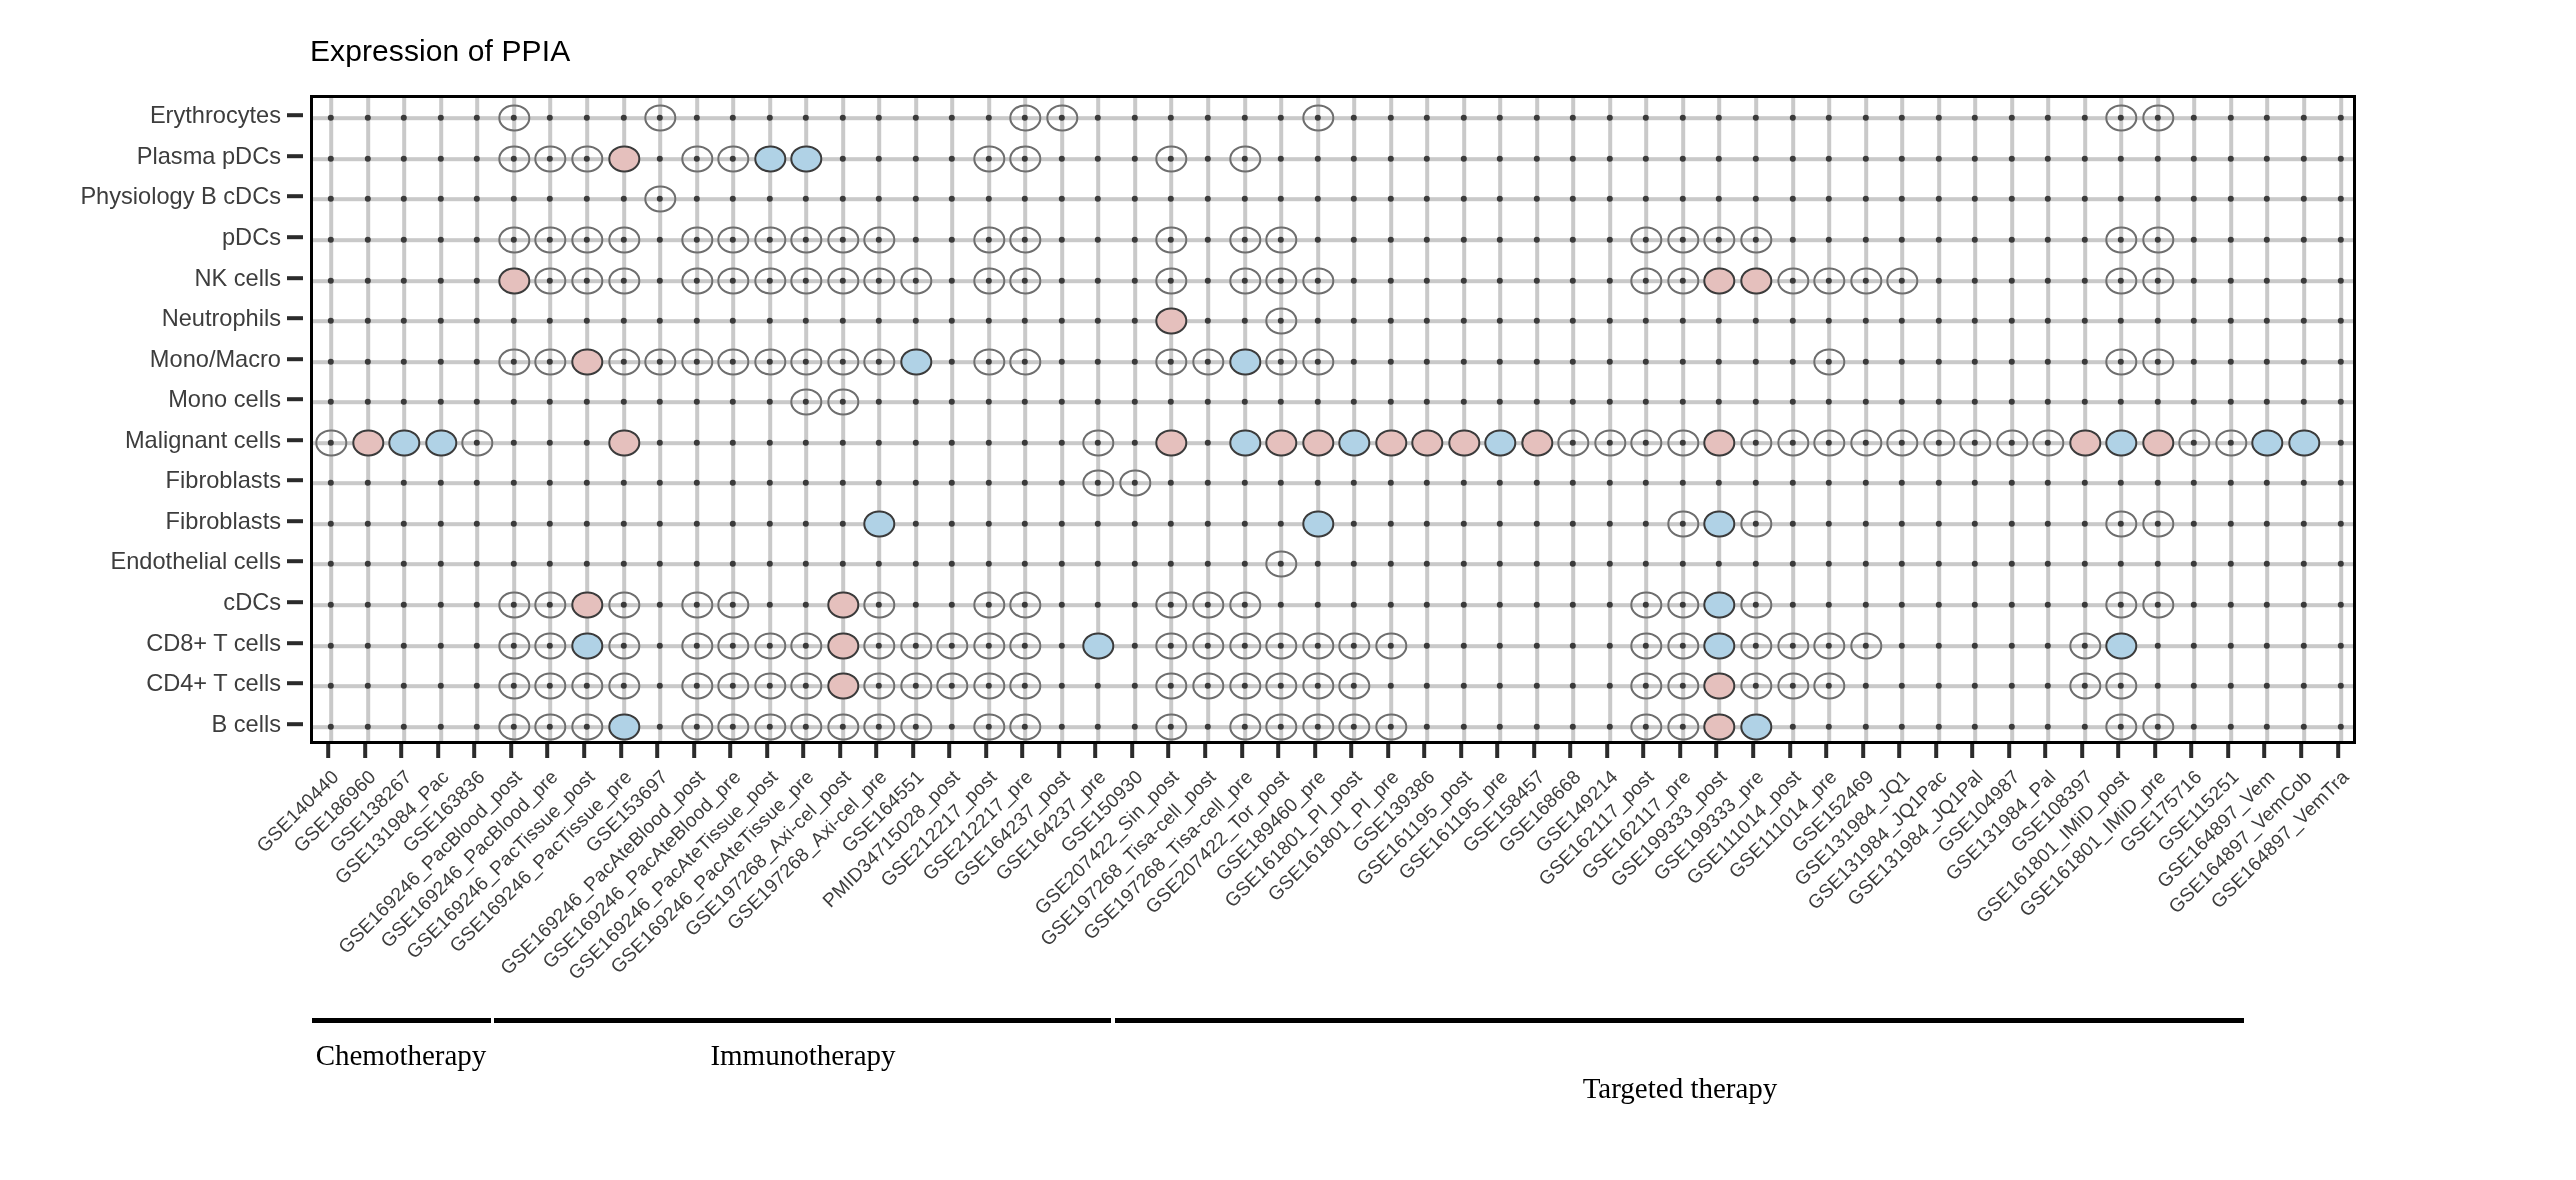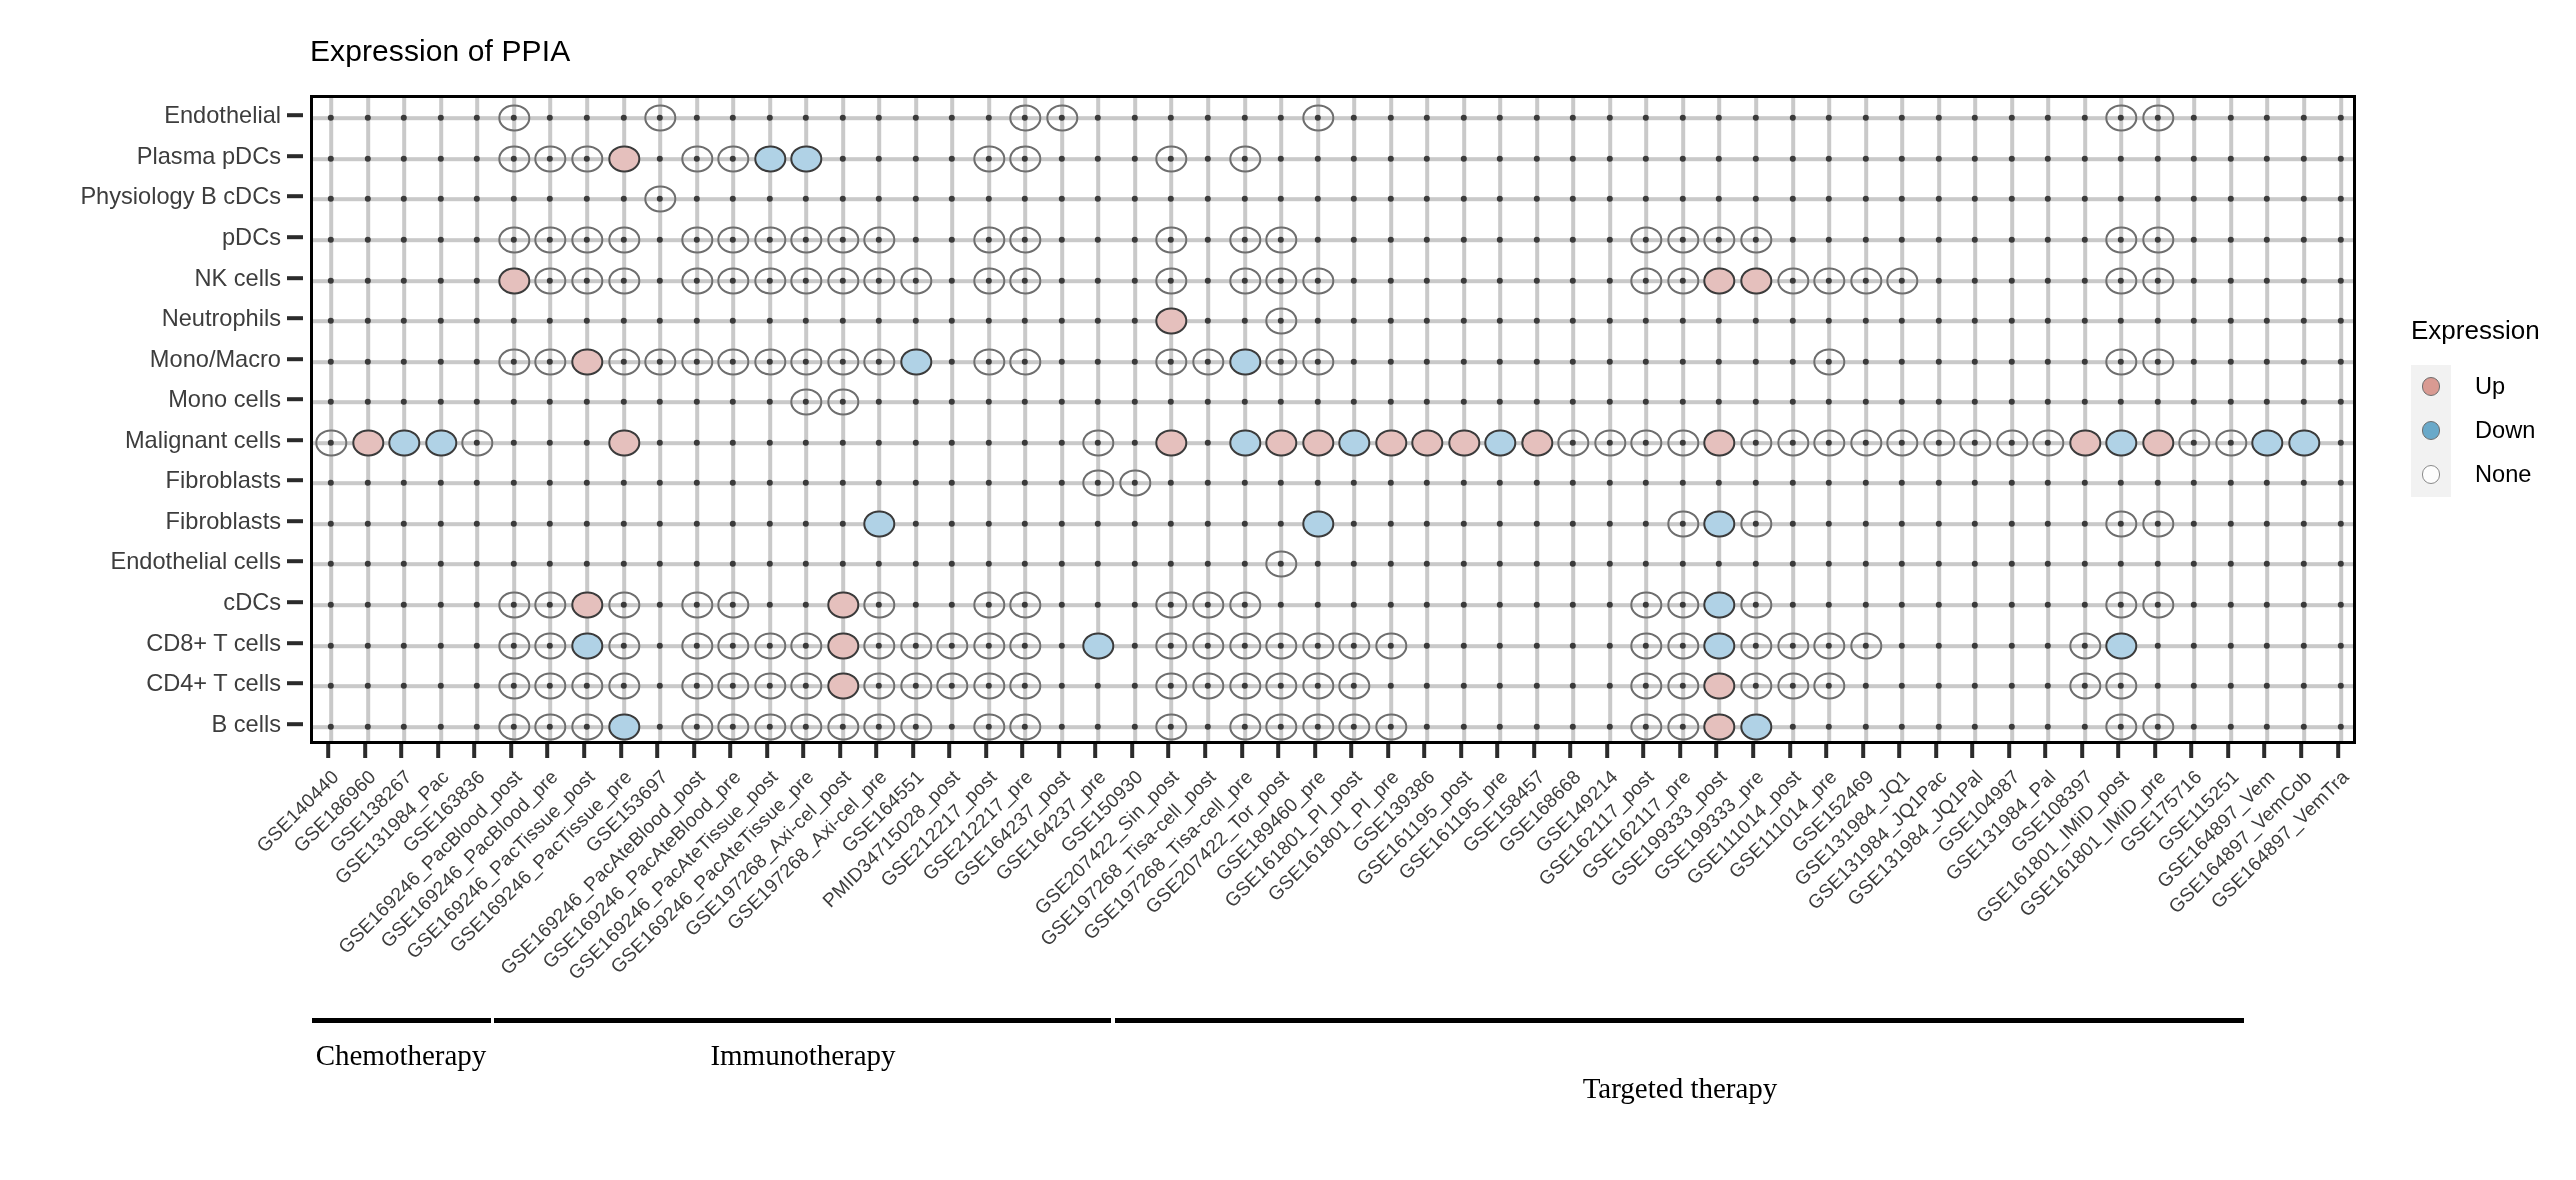--- a/index.html
+++ b/index.html
@@ -77,21 +77,21 @@
 </style>
 </head>
 <body>
 
 <div id="figure">
 
   <div id="chart-title">Expression of PPIA</div>
 
   <div id="y-axis">
       <div class="ytick-mark" style="top: 20px;"></div>
-      <div class="ytick-label" style="top: 20px;">Endothelial</div>
+      <div class="ytick-label" style="top: 20px;">Erythrocytes</div>
       <div class="ytick-mark" style="top: 61px;"></div>
       <div class="ytick-label" style="top: 61px;">Plasma pDCs</div>
       <div class="ytick-mark" style="top: 101px;"></div>
       <div class="ytick-label" style="top: 101px;">Physiology B cDCs</div>
       <div class="ytick-mark" style="top: 142px;"></div>
       <div class="ytick-label" style="top: 142px;">pDCs</div>
       <div class="ytick-mark" style="top: 183px;"></div>
       <div class="ytick-label" style="top: 183px;">NK cells</div>
       <div class="ytick-mark" style="top: 223px;"></div>
       <div class="ytick-label" style="top: 223px;">Neutrophils</div>
@@ -1454,38 +1454,15 @@
 
   <div id="group-annotations">
       <div class="grp-line" style="left: 312px; width: 179px; top: 1018px;"></div>
       <div class="grp-label" style="left: 401px; top: 1039px;">Chemotherapy</div>
       <div class="grp-line" style="left: 494px; width: 617px; top: 1018px;"></div>
       <div class="grp-label" style="left: 803px; top: 1039px;">Immunotherapy</div>
       <div class="grp-line" style="left: 1115px; width: 1129px; top: 1018px;"></div>
       <div class="grp-label" style="left: 1680px; top: 1072px;">Targeted therapy</div>
     </div>
 
-  <div id="legend">
-    <div id="legend-title">Expression</div>
-    <div id="legend-items">
-        <div class="legend-row">
-          <div class="legend-key">
-            <div class="legend-swatch up"></div>
-          </div>
-          <div class="legend-label">Up</div>
-        </div>
-        <div class="legend-row">
-          <div class="legend-key">
-            <div class="legend-swatch down"></div>
-          </div>
-          <div class="legend-label">Down</div>
-        </div>
-        <div class="legend-row">
-          <div class="legend-key">
-            <div class="legend-swatch none"></div>
-          </div>
-          <div class="legend-label">None</div>
-        </div>
-      </div>
-  </div>
 
 </div>
 
 
 </body></html>

